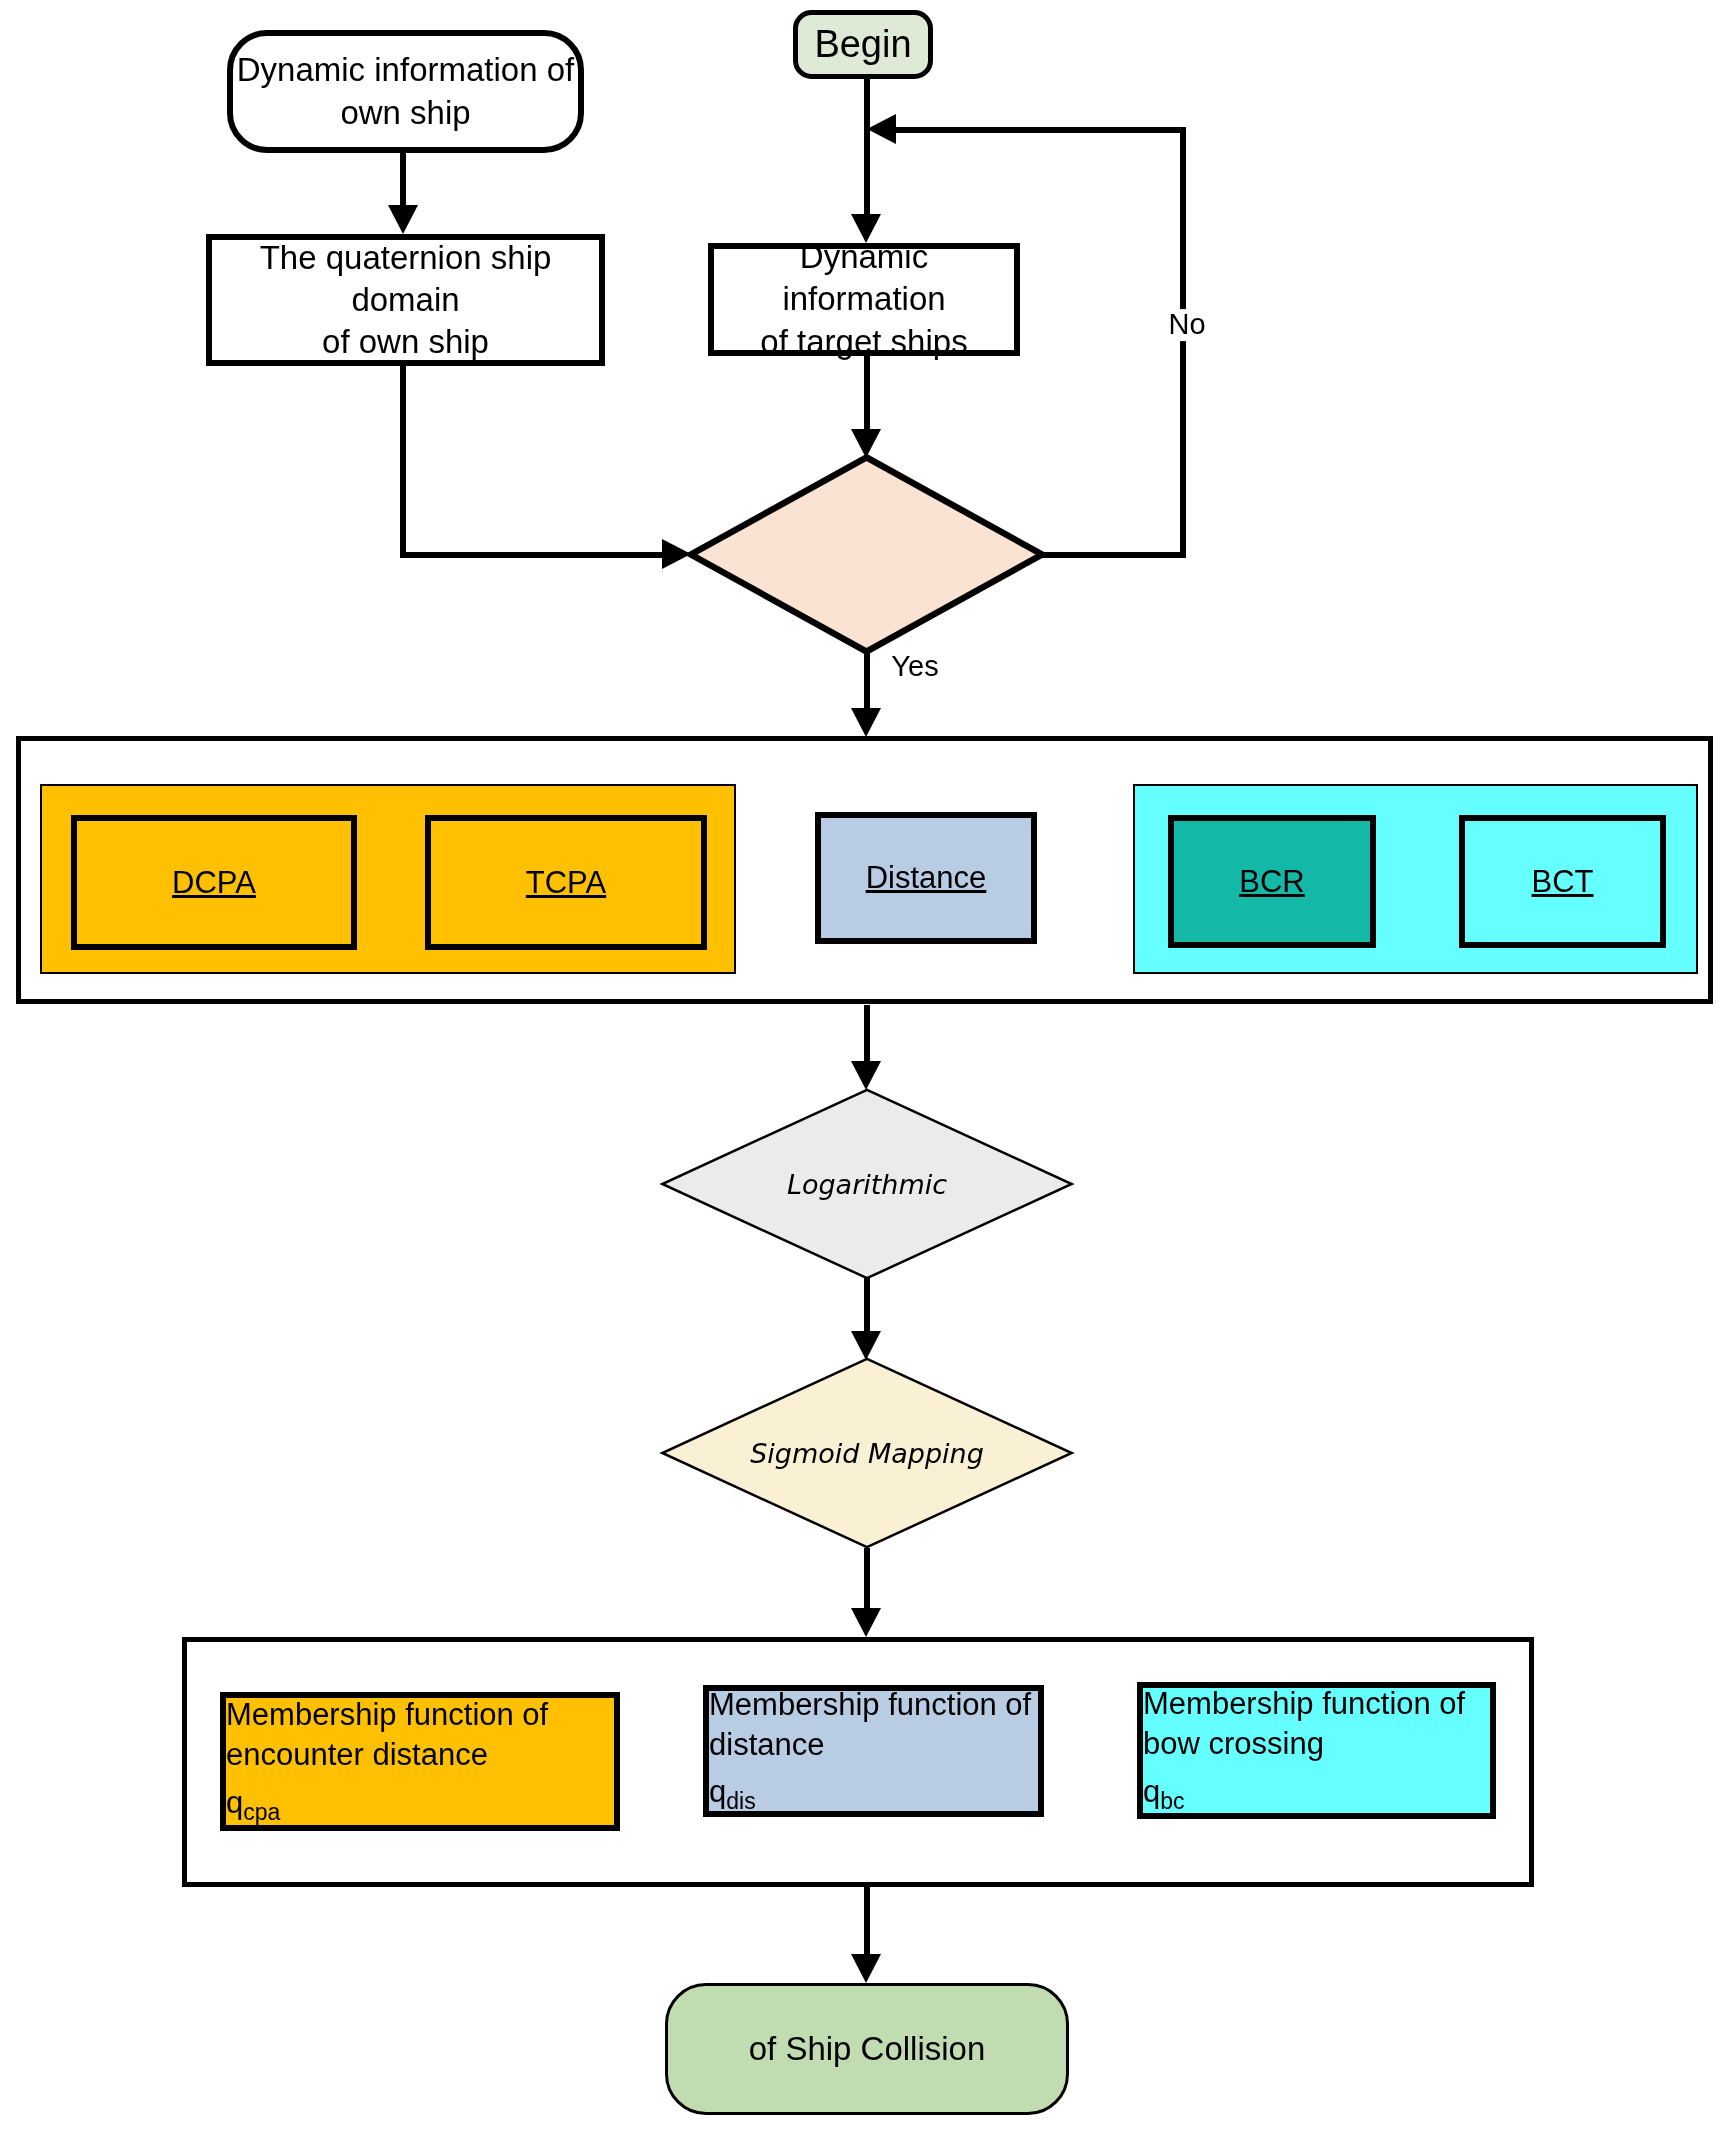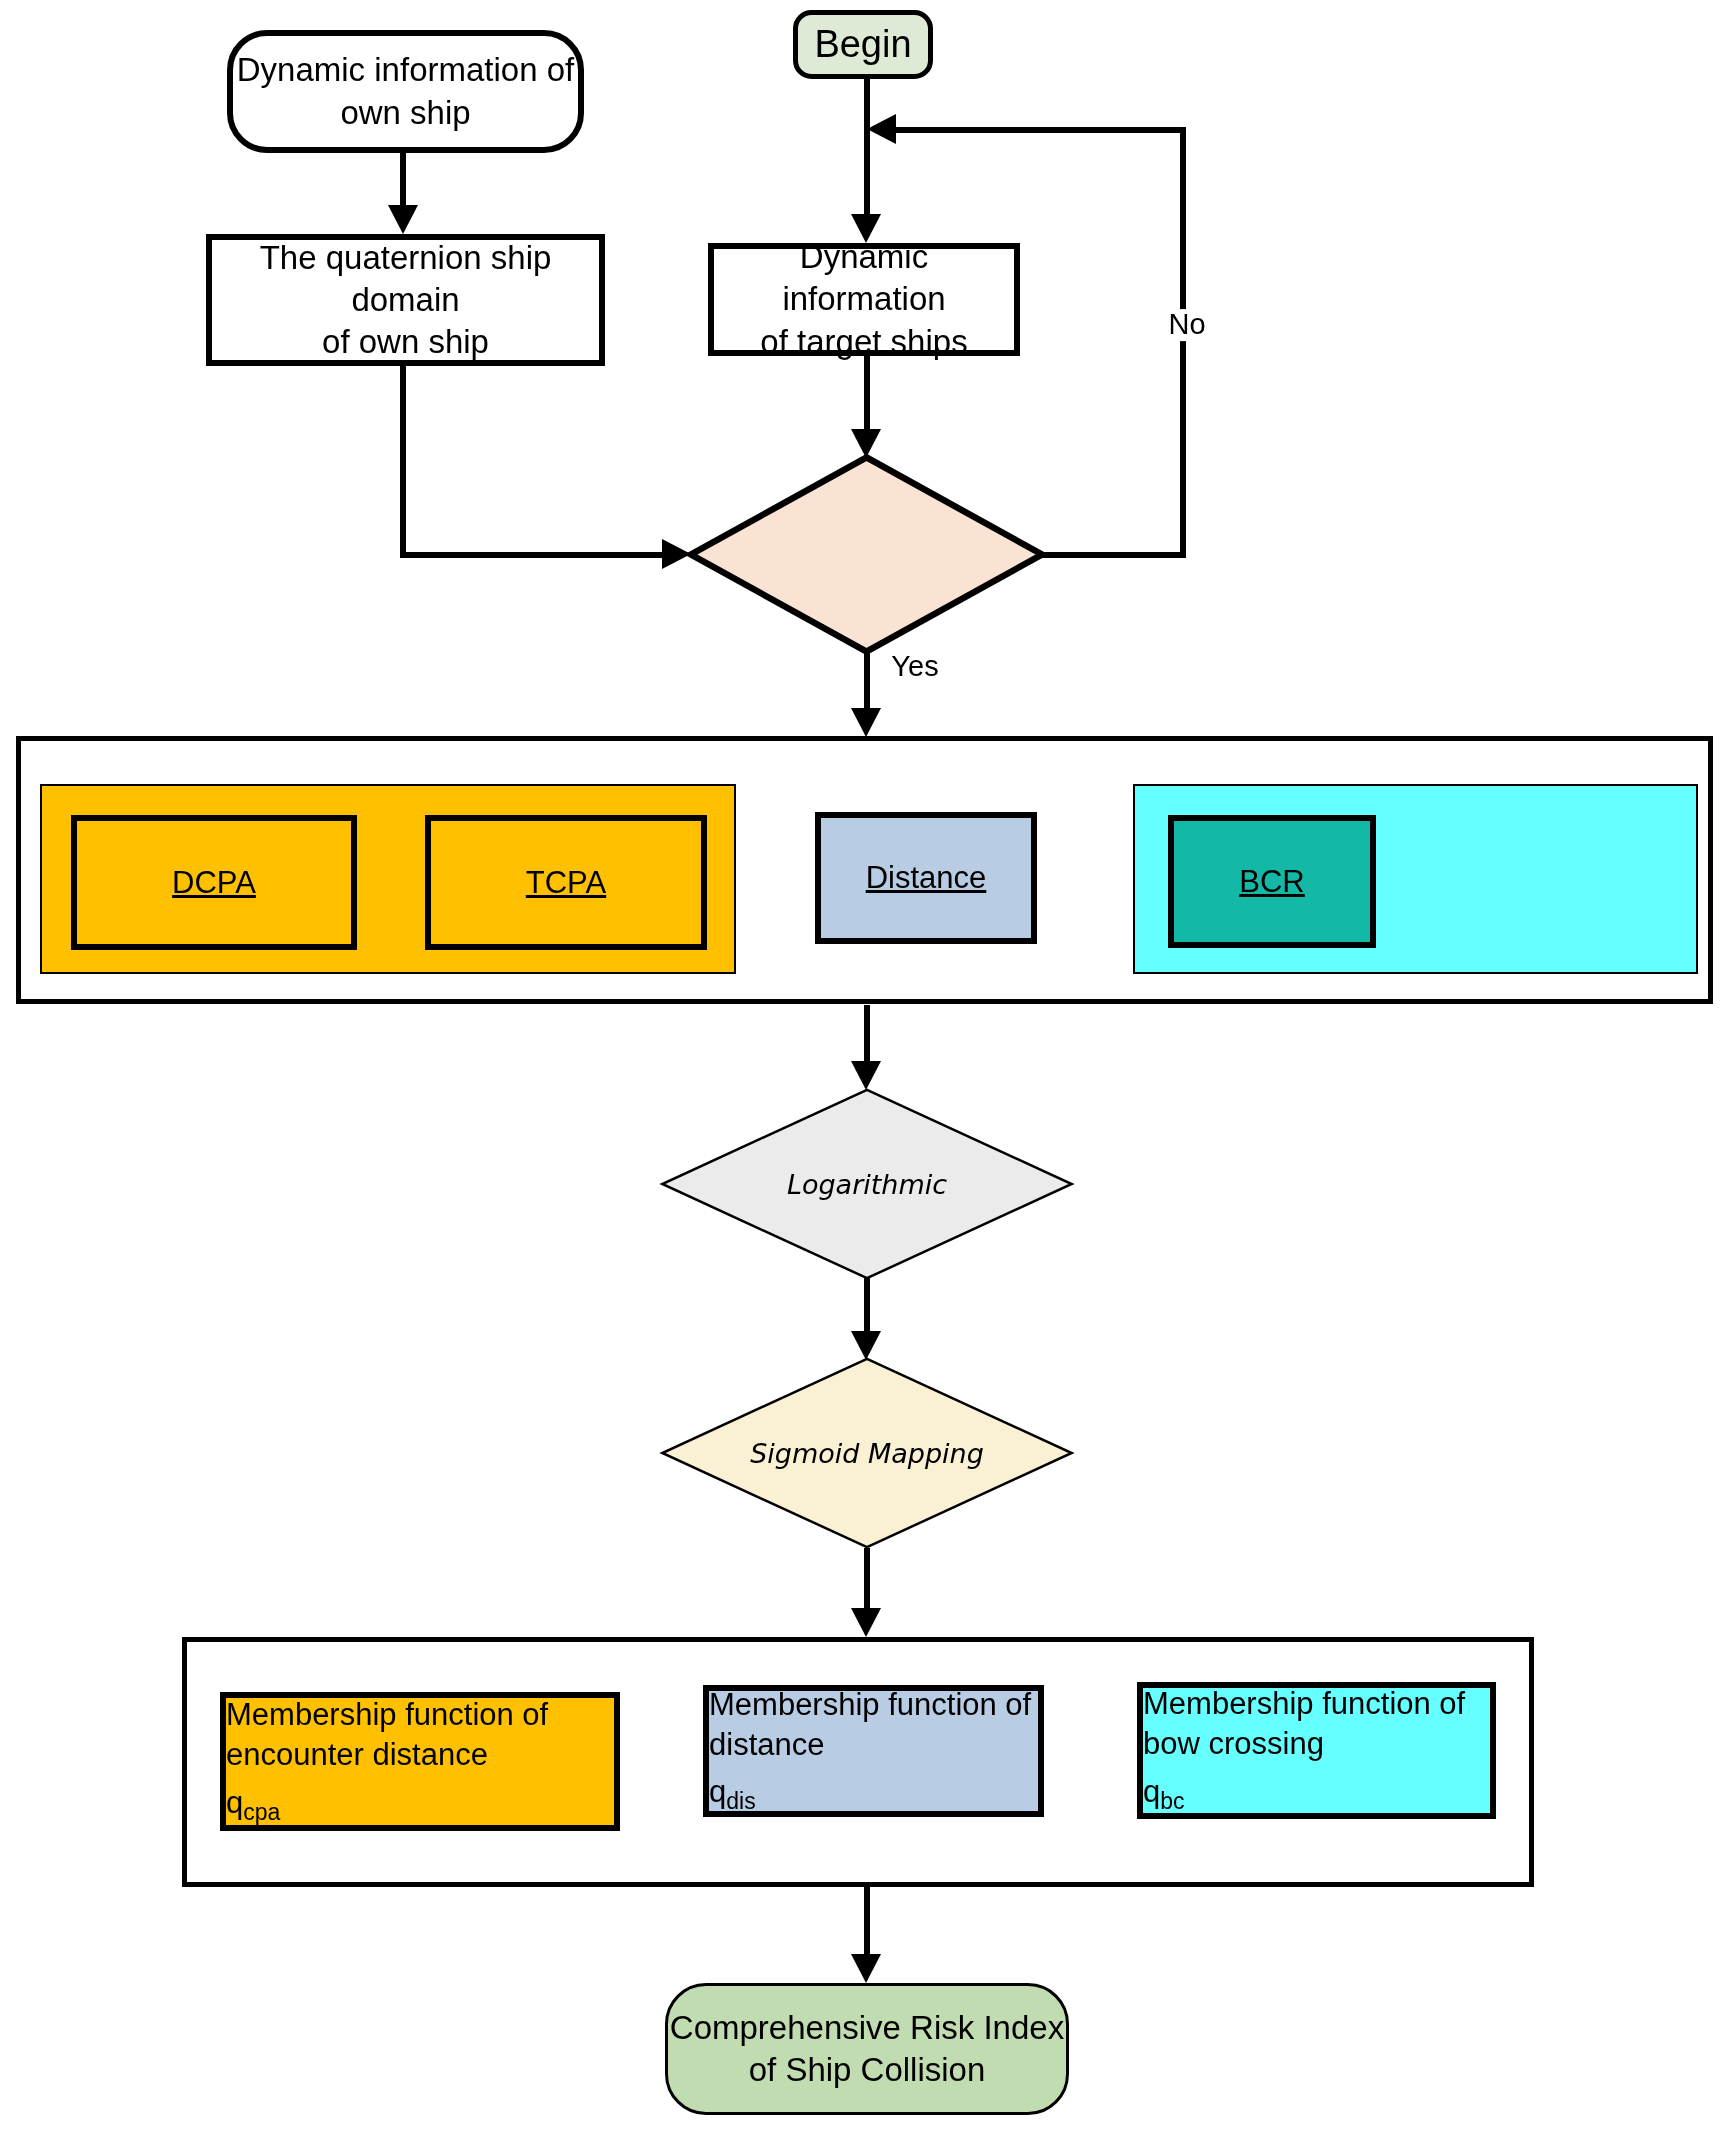--- a/index.html
+++ b/index.html
@@ -103,20 +103,21 @@
   </div>
 
   <svg class="dsvg" style="left:684px; top:451px;" width="365" height="207" viewBox="0 0 510 290">
     <polygon points="255,9 501,145 255,281 9,145" fill="#fae3d3" stroke="#000000" stroke-width="9"></polygon>
   </svg>
 
   <div class="param dcpa">DCPA</div>
   <div class="param tcpa">TCPA</div>
   <div class="param dist">Distance</div>
   <div class="param bcr">BCR</div>
+  <div class="param bct">BCT</div>
 
   <svg class="dsvg" style="left:659px; top:1087px;" width="416" height="194" viewBox="0 0 582 272">
     <polygon points="291,4 578,136 291,268 4,136" fill="#ebebeb" stroke="#000000" stroke-width="3.5"></polygon>
   </svg>
   <div class="dlabel big-label log-label">Logarithmic</div>
 
   <svg class="dsvg" style="left:659px; top:1356px;" width="416" height="194" viewBox="0 0 582 272">
     <polygon points="291,4 578,136 291,268 4,136" fill="#faf0d4" stroke="#000000" stroke-width="3.5"></polygon>
   </svg>
   <div class="dlabel big-label sig-label">Sigmoid Mapping</div>
@@ -131,21 +132,20 @@
     <span class="ln">distance</span>
     <span class="qrow"><span>q</span><sub>dis</sub></span>
   </div>
   <div class="mem mem-bc">
     <span class="ln">Membership function of</span>
     <span class="ln">bow crossing</span>
     <span class="qrow"><span>q</span><sub>bc</sub></span>
   </div>
 
   <div class="node risk">
-    <span class="ln">Comprehensive Risk Index</span>
     <span class="ln">of Ship Collision</span>
   </div>
 
   <div class="vline" style="left:864px; top:76px; width:5.7px; height:142px;"></div>
   <div class="arrow-down" style="left:851px; top:214px;"></div>
 
   <div class="arrow-left" style="left:867px; top:114px;"></div>
   <div class="hline" style="left:895px; top:127px; width:291px; height:5.7px;"></div>
   <div class="vline" style="left:1180px; top:127px; width:5.7px; height:431px;"></div>
   <div class="hline" style="left:1042px; top:552px; width:144px; height:5.7px;"></div>

